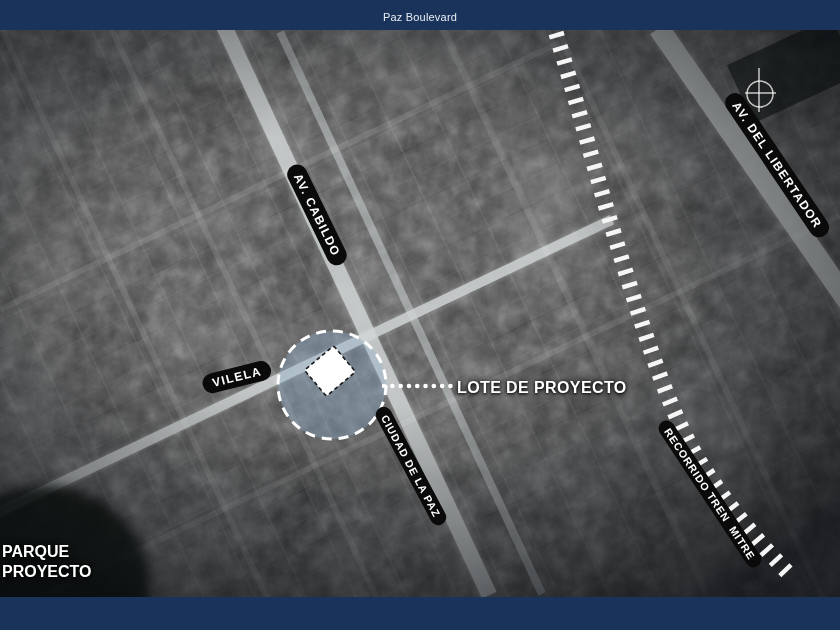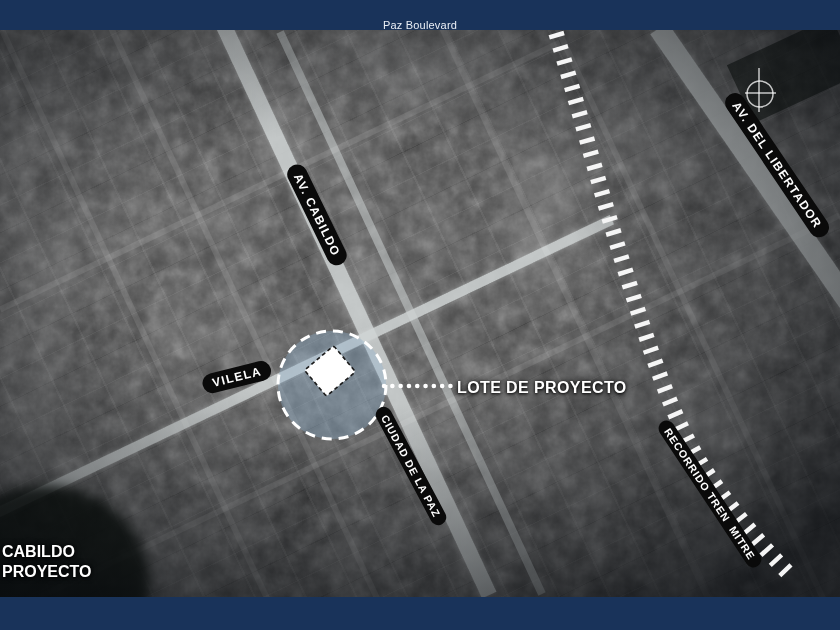--- a/index.html
+++ b/index.html
@@ -1,20 +1,20 @@
 <!DOCTYPE html>
 <html><head>
 <meta charset="utf-8">
 <style>
   html,body{margin:0;padding:0;background:#19335a;}
   body{width:840px;height:630px;position:relative;overflow:hidden;
        font-family:"Liberation Sans","DejaVu Sans",sans-serif;}
 
   
-  .topbar{position:absolute;left:0;top:8px;width:840px;height:30px;background:#19335a;
+  .topbar{position:absolute;left:0;top:0;width:840px;height:30px;background:#19335a;
           display:flex;align-items:center;justify-content:center;}
   .topbar-text{color:#e9eef5;font-size:11px;letter-spacing:.2px;padding-top:4px;}
   .bottombar{position:absolute;left:0;top:597px;width:840px;height:33px;background:#19335a;}
 
   
   #photo{position:absolute;left:0;top:30px;width:840px;height:567px;overflow:hidden;
          background-color:#3a3a3a;
          background-image:
            repeating-linear-gradient(65deg, rgba(255,255,255,.07) 0 2px, transparent 2px 46px),
            repeating-linear-gradient(154deg, rgba(255,255,255,.06) 0 2px, transparent 2px 52px),
@@ -97,18 +97,18 @@
   </svg>
 
   <div class="pill" style="left:317px;top:185px;--r:64deg;">AV. CABILDO</div>
   <div class="pill" style="left:777px;top:135px;--r:56deg;">AV. DEL LIBERTADOR</div>
   <div class="pill" style="left:237px;top:347px;--r:-14deg;">VILELA</div>
   <div class="pill small" style="left:411px;top:436px;--r:62deg;">CIUDAD DE LA PAZ</div>
   <div class="pill small" style="left:710px;top:464px;--r:56.5deg;">RECORRIDO TREN  MITRE</div>
 
   <div class="freelabel lote">LOTE DE PROYECTO</div>
   <div class="freelabel parque">
-    <div>CABILDO</div>
+    <div>PARQUE</div>
     <div>PROYECTO</div>
   </div>
 </div>
 
 <div class="bottombar"></div>
 
 </body></html>

